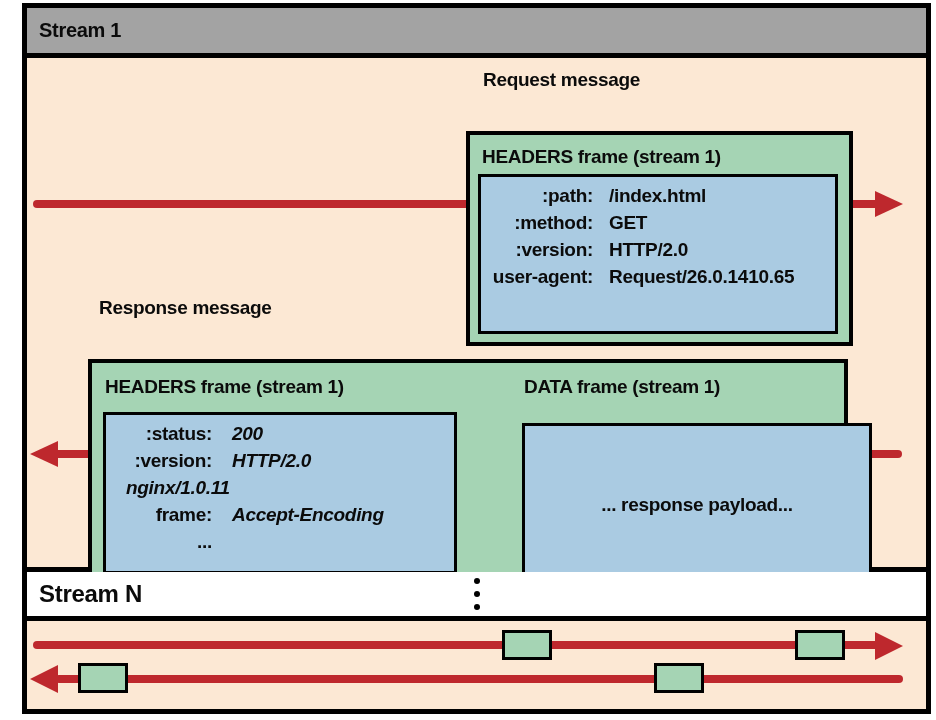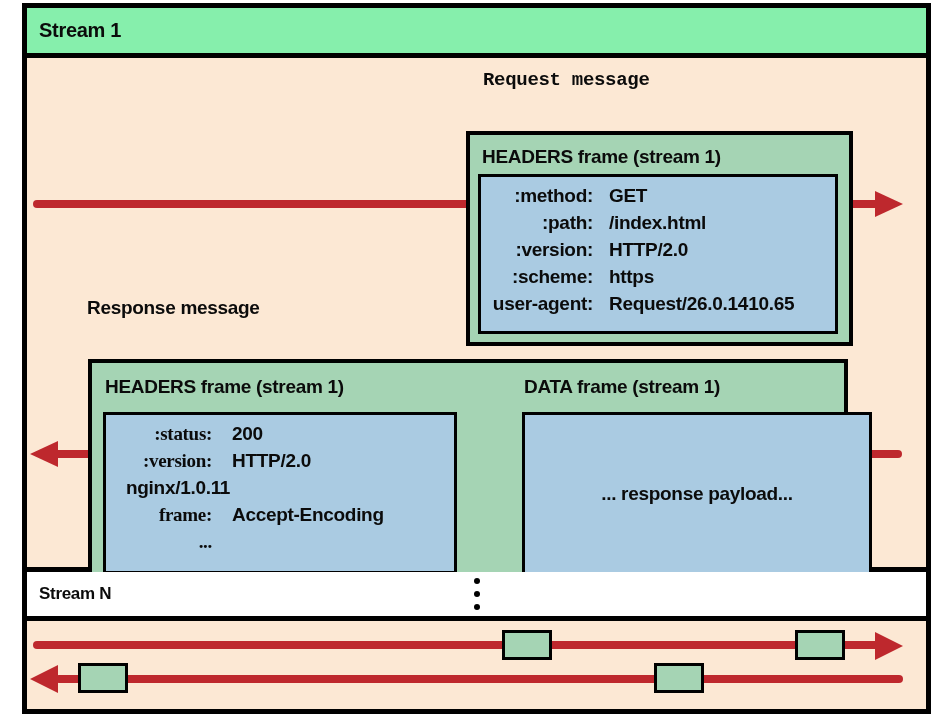--- a/index.html
+++ b/index.html
@@ -18,21 +18,21 @@
     position: absolute;
     left: 22px; top: 3px;
     width: 909px; height: 711px;
     border: 5px solid #000;
     background: #fff;
   }
 
   .band-label {
     height: 50px;
     border-bottom: 5px solid #000;
-    background: #86efac;
+    background: #a3a3a3;
     display: flex;
     align-items: center;
     padding-left: 12px;
     font-size: 20px;
     position: relative;
   }
 
   .panel-main {
     position: relative;
     height: 514px;
@@ -40,21 +40,21 @@
     background: #fce8d4;
   }
 
   .band-streamN {
     height: 49px;
     border-bottom: 5px solid #000;
     background: #fff;
     display: flex;
     align-items: center;
     padding-left: 12px;
-    font-size: 17px;
+    font-size: 24px;
     position: relative;
     text-align: center;
   }
 
   .panel-bottom {
     position: relative;
     height: 88px;
     background: #fce8d4;
   }
 
@@ -109,22 +109,22 @@
   .hrows { padding-top: 5px; }
   .hrow {
     display: flex;
     font-size: 19px;
     line-height: 27px;
     white-space: nowrap;
   }
   .hkey { text-align: right; }
   .req .hkey { width: 112px; }
   .req .hval { margin-left: 16px; }
-  .resp .hkey { width: 106px; font-family: Liberation Serif, serif; }
-  .resp .hval { margin-left: 20px; }
+  .resp .hkey { width: 106px; }
+  .resp .hval { margin-left: 20px; font-style: italic; }
 
   .resp-col { position: absolute; top: 0; }
   .resp-col .frame-title { padding: 10px 0 0 2px; }
 
   .payload-box {
     display: flex;
     align-items: center;
     justify-content: center;
     font-size: 19px;
   }
@@ -164,51 +164,47 @@
   </div>
 
   <div class="panel-main">
 
     <div class="arrow-line" style="left:6px; top:142px; width:846px;"></div>
     <div class="head-right" style="left:848px; top:133px;"></div>
 
     <div class="arrow-line" style="left:18px; top:392px; width:857px;"></div>
     <div class="head-left" style="left:3px; top:383px;"></div>
 
-    <div class="msg-label" style="left:456px; top:8px;font-family:Liberation Mono, monospace;">Request message</div>
+    <div class="msg-label" style="left:456px; top:8px;">Request message</div>
 
     <div class="frame" style="left:439px; top:37px; width:387px; height:215px;">
       <div class="frame-title">HEADERS frame (stream 1)</div>
       <div class="blue-box req" style="left:8px; top:39px; width:360px; height:160px;">
         <div class="hrows">
           <div class="hrow">
+            <span class="hkey">:path:</span>
+            <span class="hval">/index.html</span>
+          </div>
+          <div class="hrow">
             <span class="hkey">:method:</span>
             <span class="hval">GET</span>
           </div>
           <div class="hrow">
-            <span class="hkey">:path:</span>
-            <span class="hval">/index.html</span>
-          </div>
-          <div class="hrow">
             <span class="hkey">:version:</span>
             <span class="hval">HTTP/2.0</span>
-          </div>
-          <div class="hrow">
-            <span class="hkey">:scheme:</span>
-            <span class="hval">https</span>
           </div>
           <div class="hrow">
             <span class="hkey">user-agent:</span>
             <span class="hval">Request/26.0.1410.65</span>
           </div>
         </div>
       </div>
     </div>
 
-    <div class="msg-label" style="left:60px; top:236px;">Response message</div>
+    <div class="msg-label" style="left:72px; top:236px;">Response message</div>
 
     <div class="frame" style="left:61px; top:265px; width:760px; height:235px;">
 
       <div class="resp-col" style="left:11px; width:354px;">
         <div class="frame-title">HEADERS frame (stream 1)</div>
         <div class="blue-box resp" style="position:relative; left:0; top:11px; width:354px; height:162px;">
           <div class="hrows">
             <div class="hrow">
               <span class="hkey">:status:</span>
               <span class="hval">200</span>
@@ -227,21 +223,21 @@
             <div class="hrow">
               <span class="hkey">...</span>
               <span class="hval"></span>
             </div>
           </div>
         </div>
       </div>
 
       <div class="resp-col" style="left:386px; width:396px;padding-left:44px;">
         <div class="frame-title">DATA frame (stream 1)</div>
-        <div class="blue-box payload-box" style="position:relative; left:0; top:11px; width:350px; height:164px;">
+        <div class="blue-box payload-box" style="position:relative; left:0; top:22px; width:350px; height:164px;">
           <span>... response payload...</span>
         </div>
       </div>
 
     </div>
   </div>
 
   <div class="band-streamN">
     <span>Stream N</span>
     <div class="dots">

